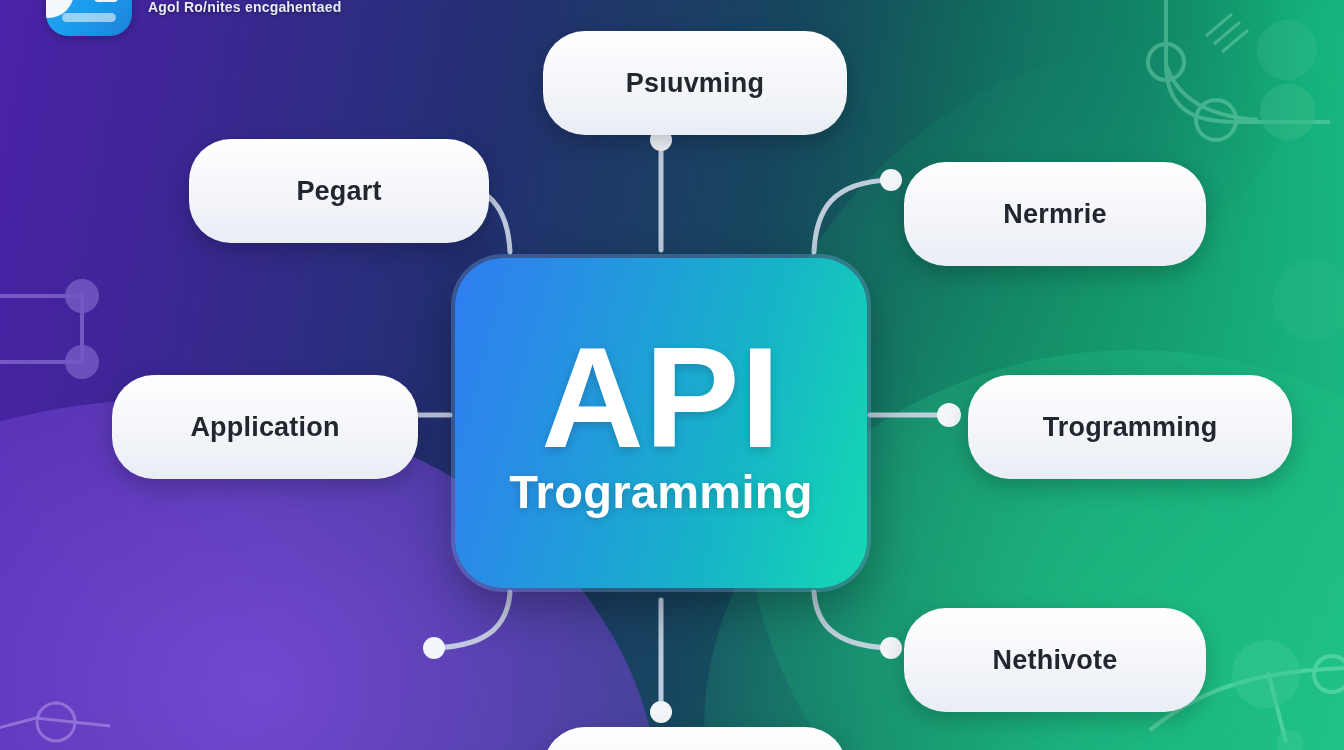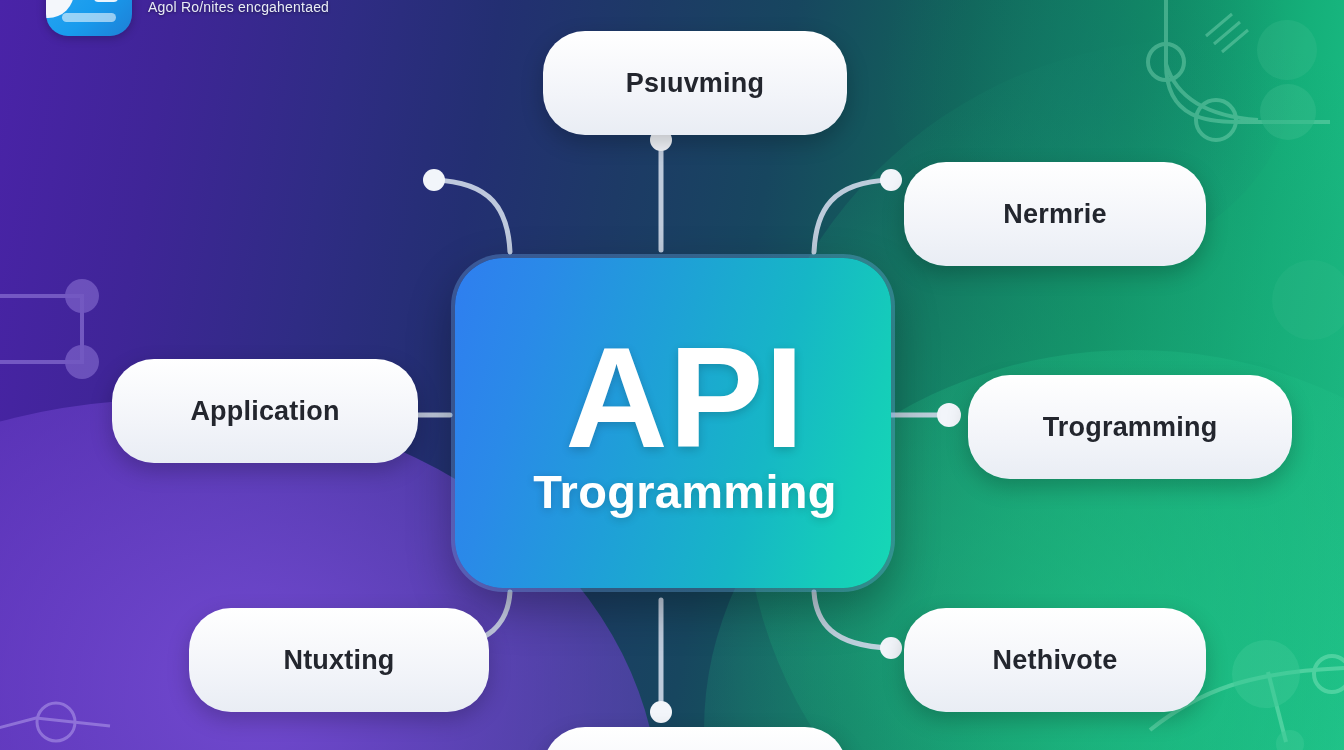--- a/index.html
+++ b/index.html
@@ -94,21 +94,21 @@
   .brand-mark .bar {
     position: absolute;
     left: 16px; bottom: 14px;
     width: 54px; height: 9px;
     border-radius: 5px;
     background: rgba(255,255,255,0.55);
   }
   .brand-text {
     color: #e8ecf5;
     font-size: 14px;
-    font-weight: 400;
+    font-weight: 700;
     letter-spacing: 0.2px;
     text-shadow: 0 1px 3px rgba(0,0,0,0.45);
     white-space: nowrap;
     filter: blur(0.25px);
     text-align: center;
   }
 
   
   .center-card {
     position: absolute;
@@ -119,21 +119,20 @@
     border-radius: 48px;
     background: linear-gradient(105deg, #2f7ef0 0%, #2a8ae8 18%, #1f9fd8 42%, #16b6c6 68%, #15cdb9 88%, #16d8b5 100%);
     box-shadow:
       0 0 0 4px rgba(120,190,255,0.30),
       0 18px 48px rgba(0,0,0,0.32);
     display: flex;
     flex-direction: column;
     align-items: center;
     justify-content: center;
     gap: 2px;
-    padding-left: 24px;
   }
   .center-title {
     color: #ffffff;
     font-size: 142px;
     font-weight: 700;
     line-height: 0.95;
     letter-spacing: 1px;
     text-shadow: 0 3px 10px rgba(0,0,0,0.18);
   }
   .center-sub {
@@ -158,21 +157,21 @@
     color: #23262e;
     font-size: 27px;
     font-weight: 700;
     letter-spacing: 0.2px;
     white-space: nowrap;
     box-shadow: 0 8px 22px rgba(0,0,0,0.22);
   }
   .pill-top        { left: 543px; top: 31px;  min-width: 236px; }
   .pill-top-left   { left: 189px; top: 139px; min-width: 232px; }
   .pill-top-right  { left: 904px; top: 144px; min-width: 234px; margin-top: 18px; }
-  .pill-left       { left: 112px; top: 359px; min-width: 238px; }
+  .pill-left       { left: 112px; top: 375px; min-width: 238px; }
   .pill-right      { left: 968px; top: 375px; min-width: 256px; }
   .pill-bot-left   { left: 189px; top: 608px; min-width: 232px; }
   .pill-bot-right  { left: 904px; top: 608px; min-width: 234px; }
   .pill-bottom     { left: 543px; top: 727px; min-width: 236px; }
 </style>
 </head>
 <body>
 
 <div id="stage">
 
@@ -253,20 +252,20 @@
     </div>
     <div class="brand-text">Agol Ro/nites encgahentaed</div>
   </div>
 
   <div class="center-card">
     <div class="center-title">API</div>
     <div class="center-sub">Trogramming</div>
   </div>
 
   <div class="pill pill-top">Psıuvming</div>
+  <div class="pill pill-top-left">Pegart</div>
   <div class="pill pill-top-right">Nermrie</div>
   <div class="pill pill-left">Application</div>
   <div class="pill pill-right">Trogramming</div>
-  <div class="pill pill-bot-left">Ntuxting</div>
   <div class="pill pill-bot-right">Nethivote</div>
   <div class="pill pill-bottom"></div>
 
 </div>
 
 </body></html>

